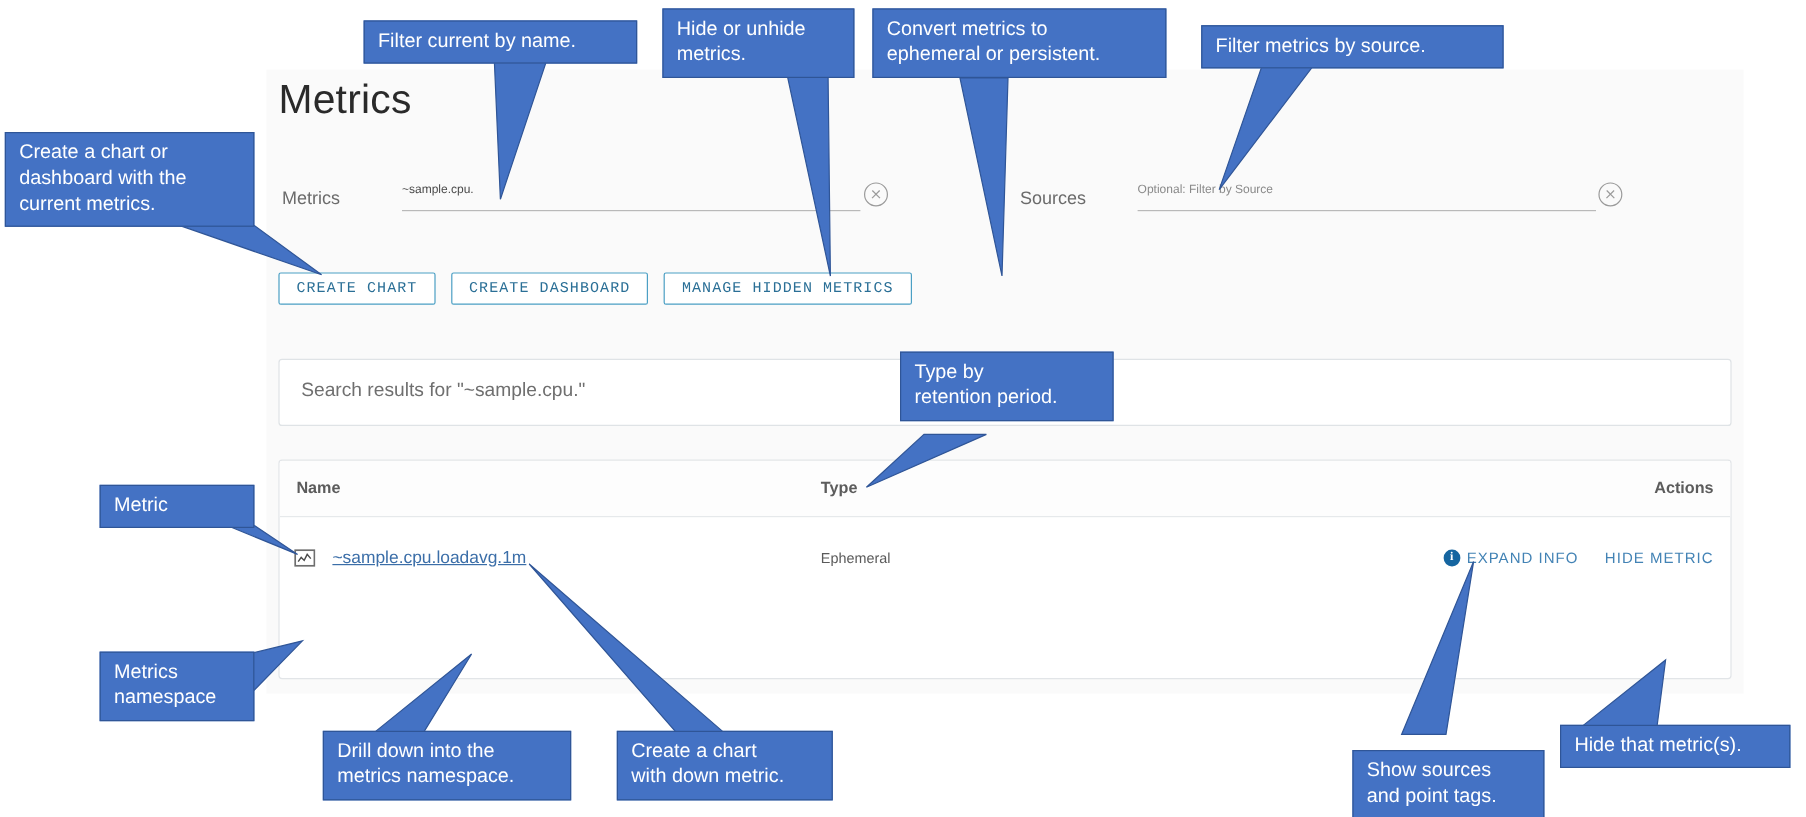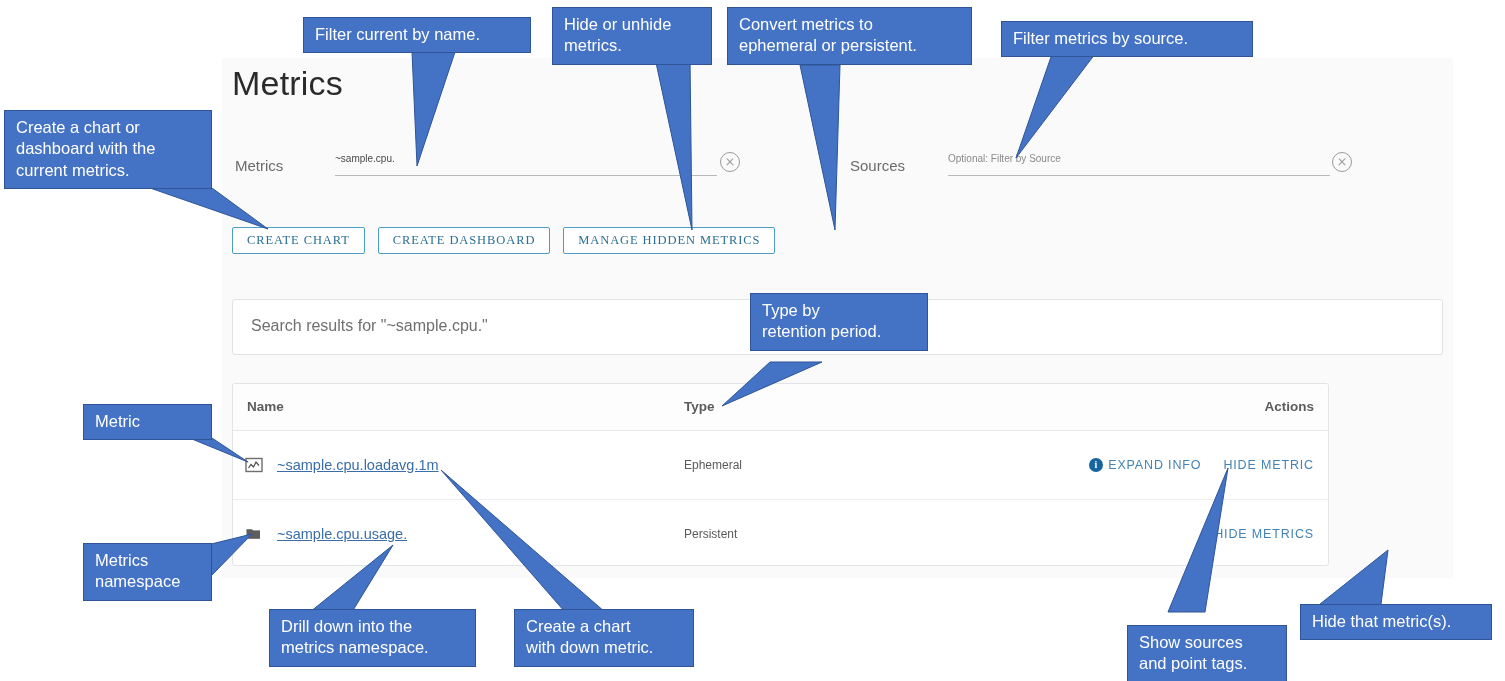--- a/index.html
+++ b/index.html
@@ -87,21 +87,21 @@
   #btn-row {
     position: absolute;
     left: 10px; top: 169px;
     display: flex;
     gap: 13px;
   }
   .flat-btn {
     border: 1px solid #4b9fc4;
     background: #ffffff;
     color: #2a6f96;
-    font-family: Liberation Serif, serif;
+    font-family: Liberation Mono, monospace;
     font-size: 12.5px;
     letter-spacing: 0.9px;
     padding: 0 14px;
     height: 27px;
     line-height: 25px;
     border-radius: 2px;
     cursor: pointer;
     white-space: nowrap;
   }
 
@@ -119,21 +119,21 @@
     position: absolute;
     left: 18px; top: 17px;
     font-size: 16px;
     color: #6f6f6f;
   }
 
   
   #table-card {
     position: absolute;
     left: 10px; top: 325px;
-    width: 1097px; height: 183px;
+    width: 1211px; height: 183px;
     box-sizing: border-box;
     background: #ffffff;
     border: 1px solid #e2e5e8;
     border-radius: 3px;
     overflow: hidden;
   }
   .thead {
     position: relative;
     height: 46px;
     border-bottom: 1px solid #e6e9eb;
@@ -279,33 +279,20 @@
       <span class="row-type">Ephemeral</span>
       <span class="row-actions">
         <span class="act-link">
           <span class="info-icon">i</span>
           <span>EXPAND INFO</span>
         </span>
         <span class="act-link">HIDE METRIC</span>
       </span>
     </div>
 
-    <div class="trow">
-      <span class="row-icon">
-        <svg width="18" height="18" viewBox="0 0 18 18">
-          <path d="M1.5 4.2 h5.6 l1.3 1.8 H1.5 Z" fill="#5e5e5e"></path>
-          <rect x="1.5" y="5.4" width="13.5" height="8.4" fill="#5e5e5e"></rect>
-        </svg>
-      </span>
-      <span class="row-name">~sample.cpu.usage.</span>
-      <span class="row-type">Persistent</span>
-      <span class="row-actions">
-        <span class="act-link">HIDE METRICS</span>
-      </span>
-    </div>
   </div>
 </div>
 
 <div class="tail" style="left:0;top:0;width:1505px;height:681px;">
   <svg width="1505" height="681" viewBox="0 0 1505 681">
 
     <polygon points="150,188 212,188 268,229" fill="#4472c4" stroke="#2f5597" stroke-width="1"></polygon>
 
     <polygon points="412,52 455,52 417,166" fill="#4472c4" stroke="#2f5597" stroke-width="1"></polygon>
 

